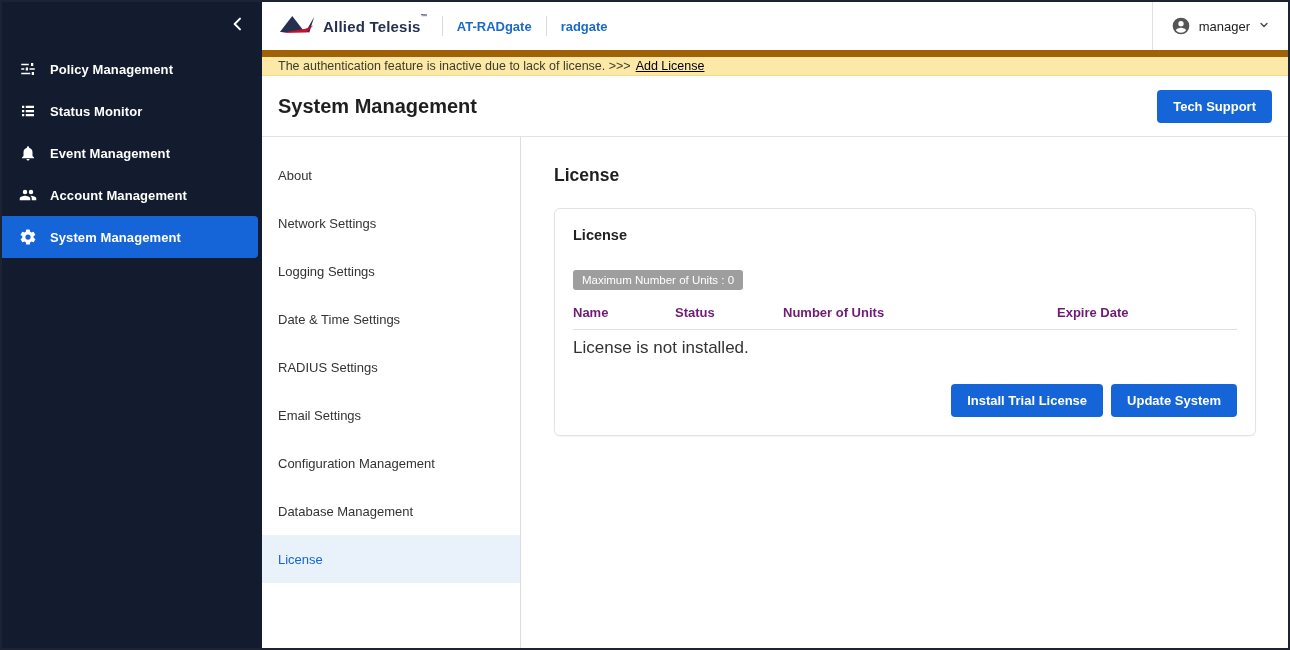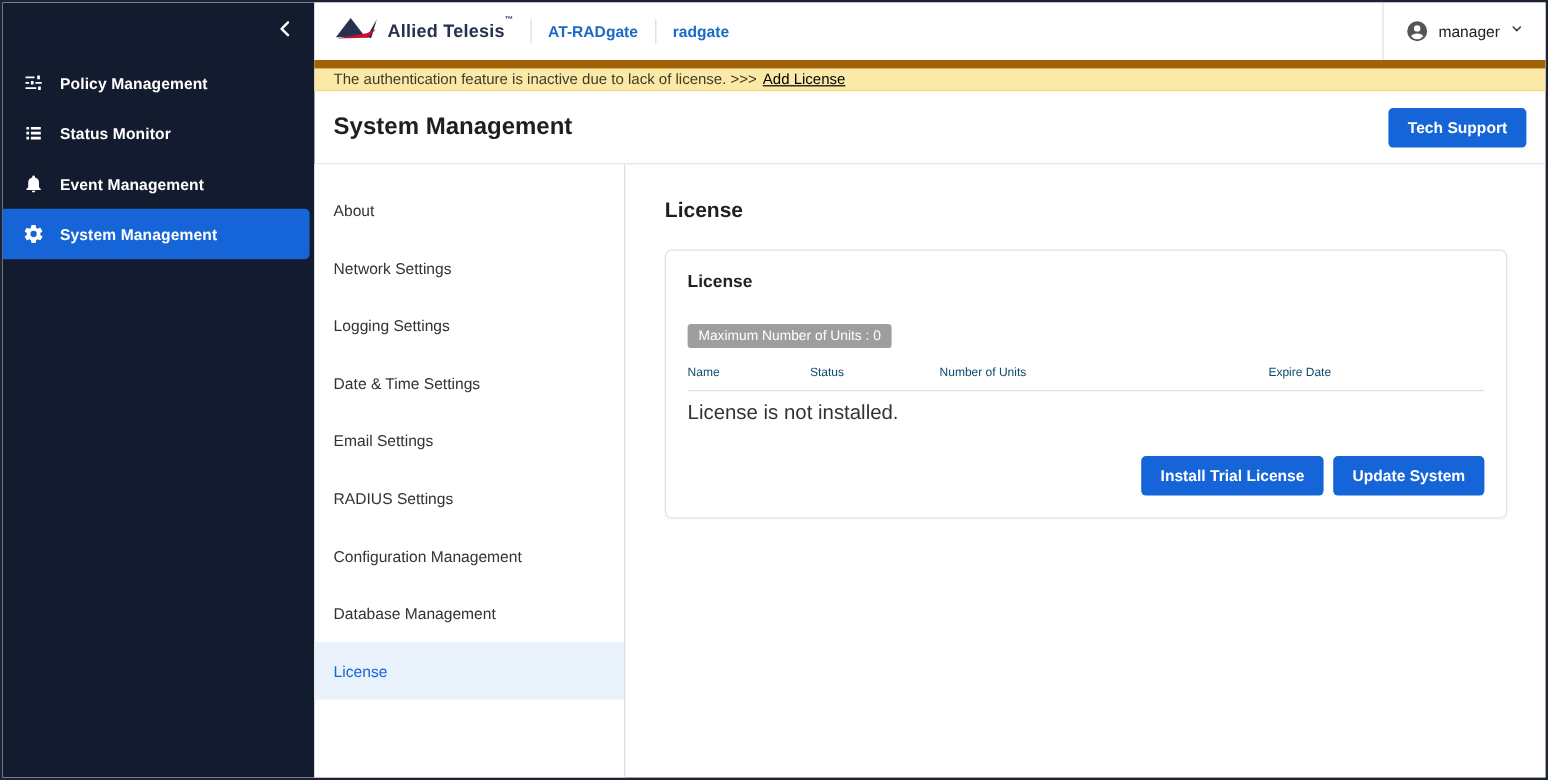--- a/index.html
+++ b/index.html
@@ -52,21 +52,21 @@
   .subnav-item.active { background:#e9f1fb; color:#1565d8; }
 
   .content { flex:1; padding:28px 32px 0 33px; min-width:0; }
   .section-heading { font-size:17.5px; font-weight:bold; color:#1f1f1f; margin-bottom:22px; }
 
   .card { border:1px solid #e3e3e3; border-radius:6px; background:#fff; padding:18px; box-shadow:0 1px 2px rgba(0,0,0,.04); }
   .card-title { font-size:14.5px; font-weight:bold; color:#222; }
   .badge { display:inline-block; background:#9e9e9e; color:#fff; font-size:11.5px; padding:4px 9px;
            border-radius:3px; margin-top:27px; }
   .thead { display:flex; margin-top:15px; padding-bottom:9px; border-bottom:1px solid #e0e0e0; }
-  .th { font-size:10px; font-weight:normal; color:#0c4a6e; }
+  .th { font-size:13px; font-weight:bold; color:#701a75; }
   .th.c1 { width:102px; }
   .th.c2 { width:108px; }
   .th.c3 { width:274px; }
   .th.c4 { flex:1; }
   .empty-msg { font-size:17px; color:#333; padding:8px 0 0 0; }
   .btn-row { display:flex; justify-content:flex-end; gap:8px; margin-top:26px; }
 </style>
 </head>
 <body>
 
@@ -100,20 +100,28 @@
         <span class="side-label">Status Monitor</span>
       </div>
       <div class="side-item">
         <span class="side-icon">
           <svg viewBox="0 0 24 24">
               <path d="M12 22a2 2 0 0 0 2-2h-4a2 2 0 0 0 2 2zm6-6v-5a6 6 0 0 0-4.5-5.8V4.5a1.5 1.5 0 0 0-3 0v.7A6 6 0 0 0 6 11v5l-2 2v1h16v-1z"></path>
             </svg>
         </span>
         <span class="side-label">Event Management</span>
       </div>
+      <div class="side-item">
+        <span class="side-icon">
+          <svg viewBox="0 0 24 24">
+              <path d="M16 11a3 3 0 1 0-3-3 3 3 0 0 0 3 3zm-8 0a3 3 0 1 0-3-3 3 3 0 0 0 3 3zm0 2c-2.3 0-7 1.2-7 3.5V19h14v-2.5C15 14.2 10.3 13 8 13zm8 0c-.3 0-.6 0-1 .1a4.2 4.2 0 0 1 2 3.4V19h6v-2.5c0-2.3-4.7-3.5-7-3.5z"></path>
+            </svg>
+        </span>
+        <span class="side-label">Account Management</span>
+      </div>
       <div class="side-item active">
         <span class="side-icon">
           <svg viewBox="0 0 24 24">
               <path d="M19.4 13a7.6 7.6 0 0 0 .1-1 7.6 7.6 0 0 0-.1-1l2.1-1.6a.5.5 0 0 0 .1-.7l-2-3.4a.5.5 0 0 0-.6-.2l-2.5 1a7.6 7.6 0 0 0-1.7-1l-.4-2.6a.5.5 0 0 0-.5-.5h-4a.5.5 0 0 0-.5.5l-.4 2.6a7.6 7.6 0 0 0-1.7 1l-2.5-1a.5.5 0 0 0-.6.2l-2 3.4a.5.5 0 0 0 .1.7L4.5 11a7.6 7.6 0 0 0-.1 1 7.6 7.6 0 0 0 .1 1l-2.1 1.6a.5.5 0 0 0-.1.7l2 3.4a.5.5 0 0 0 .6.2l2.5-1a7.6 7.6 0 0 0 1.7 1l.4 2.6a.5.5 0 0 0 .5.5h4a.5.5 0 0 0 .5-.5l.4-2.6a7.6 7.6 0 0 0 1.7-1l2.5 1a.5.5 0 0 0 .6-.2l2-3.4a.5.5 0 0 0-.1-.7zM12 15.5A3.5 3.5 0 1 1 15.5 12 3.5 3.5 0 0 1 12 15.5z"></path>
             </svg>
         </span>
         <span class="side-label">System Management</span>
       </div>
     </nav>
   </aside>
@@ -161,22 +169,22 @@
       <button class="btn">Tech Support</button>
     </div>
 
     <div class="content-row">
 
       <nav class="subnav">
         <div class="subnav-item">About</div>
         <div class="subnav-item">Network Settings</div>
         <div class="subnav-item">Logging Settings</div>
         <div class="subnav-item">Date &amp; Time Settings</div>
+        <div class="subnav-item">RADIUS Settings</div>
         <div class="subnav-item">Email Settings</div>
-        <div class="subnav-item">RADIUS Settings</div>
         <div class="subnav-item">Configuration Management</div>
         <div class="subnav-item">Database Management</div>
         <div class="subnav-item active">License</div>
       </nav>
 
       <main class="content">
         <h2 class="section-heading">License</h2>
 
         <section class="card">
           <h3 class="card-title">License</h3>

